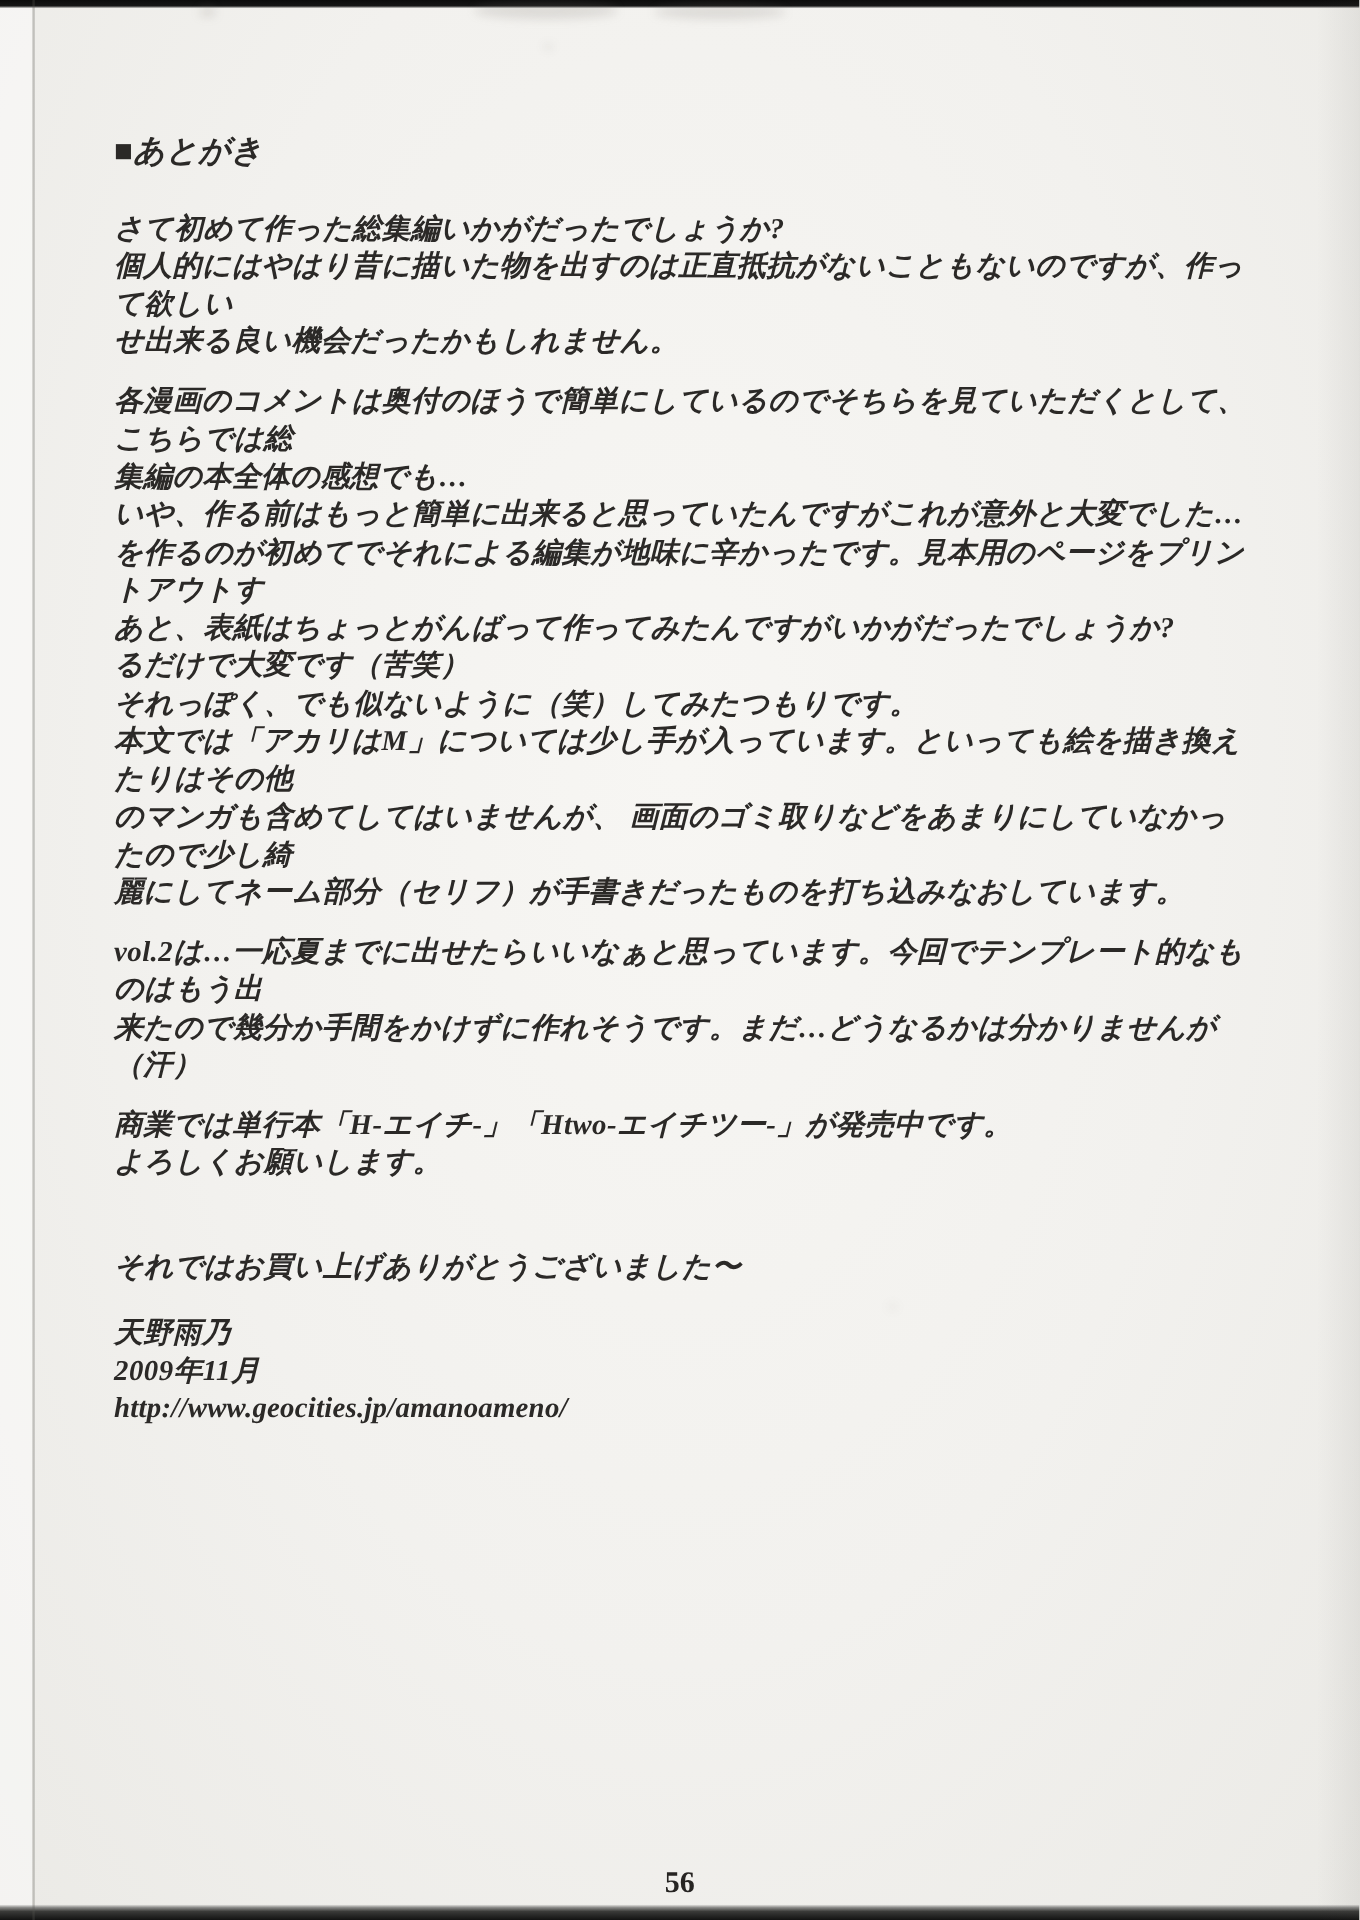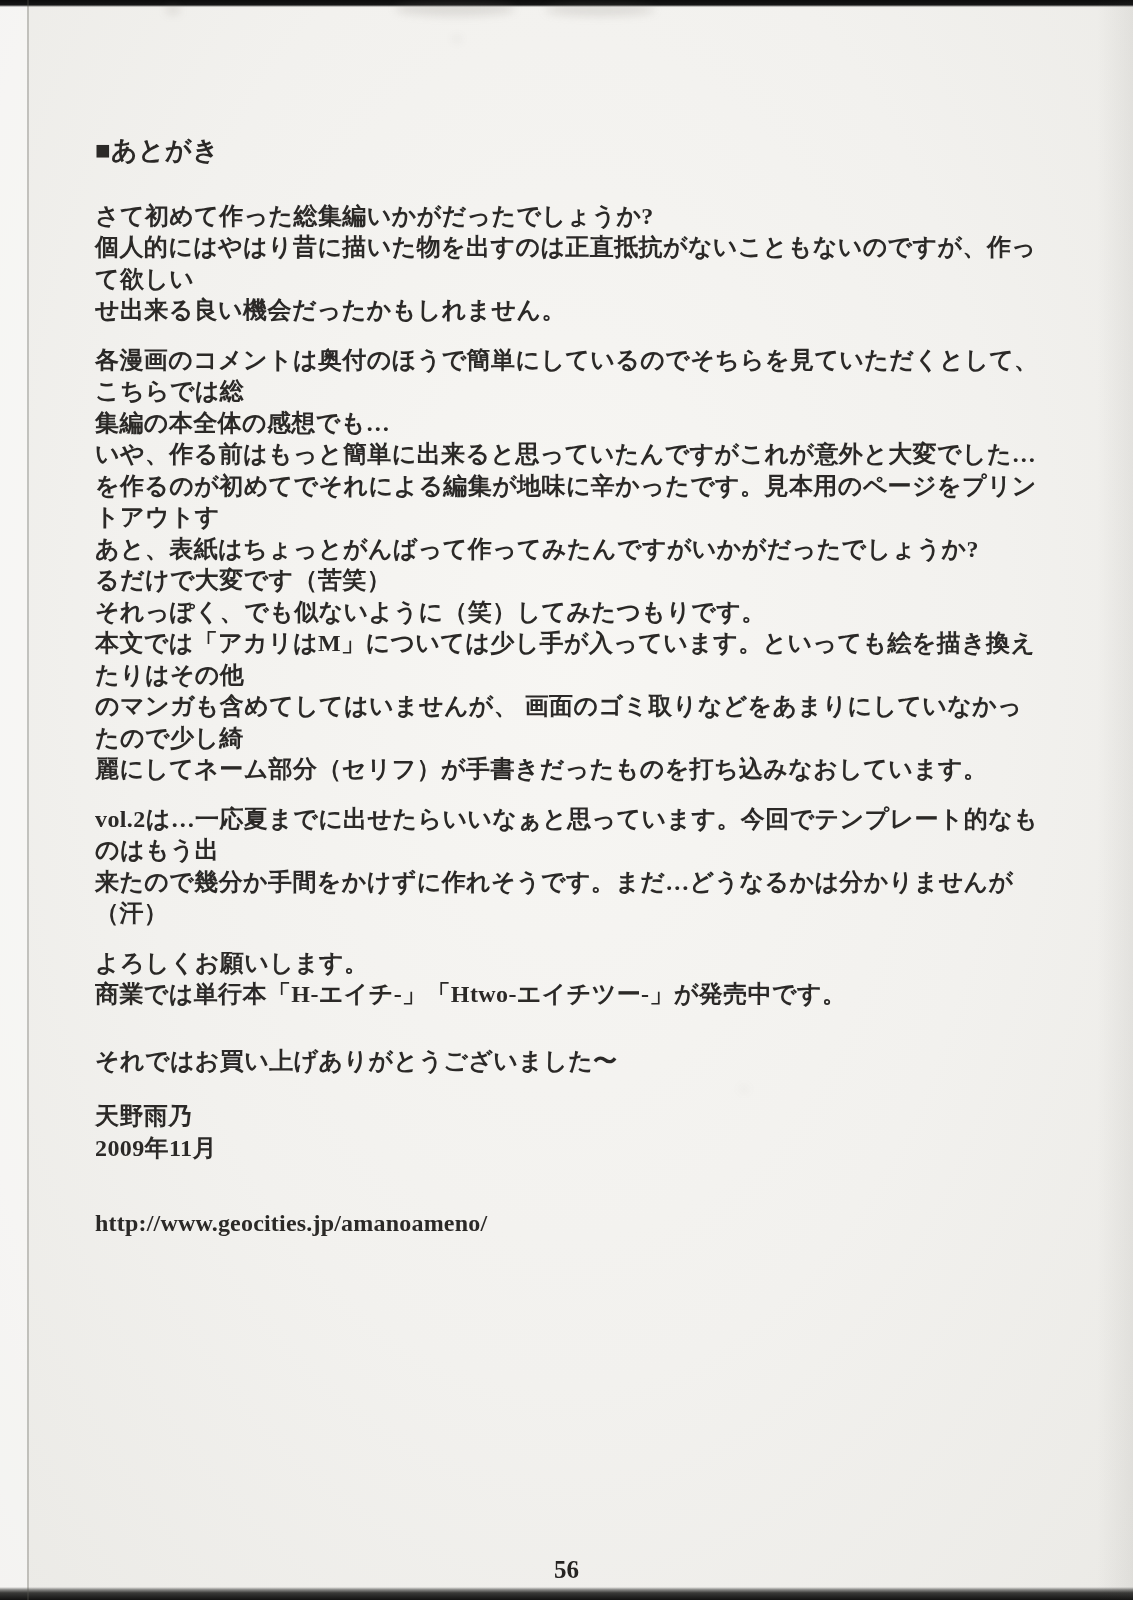--- a/index.html
+++ b/index.html
@@ -47,39 +47,40 @@
   .smudge.s1 { left: 395px; top: 2px; width: 120px; height: 14px; }
   .smudge.s2 { left: 545px; top: 4px; width: 110px; height: 12px; }
   .smudge.s3 { left: 166px; top: 6px; width: 14px; height: 8px; }
   .smudge.s4 { left: 452px; top: 36px; width: 10px; height: 6px; opacity:.6; }
   .smudge.s5 { left: 740px; top: 1086px; width: 8px; height: 6px; opacity:.55; }
 
   
   .content {
     position: absolute;
     left: 95px;
-    top: 135px;
+    top: 110px;
     width: 952px;
     font-size: 24px;
     line-height: 31.5px;
     font-weight: 600;
     letter-spacing: 0.4px;
     color: #2b2927;
+    font-style: italic;
   }
   .heading {
     font-weight: 700;
     font-size: 26px;
     margin-bottom: 34px;
   }
   .para { margin-bottom: 18px; }
   .para:last-of-type { margin-bottom: 0; }
-  .closing { margin-top: 35px; }
+  .closing { margin-top: 55px; }
   .signature { margin-top: 24px; }
   .signature .sig-line { display: block; }
-  .url-line { letter-spacing: 0.2px; margin-top: 44px; }
+  .url-line { letter-spacing: 0.2px; }
 
   .page-number {
     position: absolute;
     left: 0; right: 0;
     bottom: 16px;
     text-align: center;
     font-size: 25px;
     font-weight: 600;
     color: #262422;
   }
@@ -121,22 +122,22 @@
         <div>のマンガも含めてしてはいませんが、 画面のゴミ取りなどをあまりにしていなかったので少し綺</div>
         <div>麗にしてネーム部分（セリフ）が手書きだったものを打ち込みなおしています。</div>
       </div>
 
     <div class="para">
         <div>vol.2は…一応夏までに出せたらいいなぁと思っています。今回でテンプレート的なものはもう出</div>
         <div>来たので幾分か手間をかけずに作れそうです。まだ…どうなるかは分かりませんが（汗）</div>
       </div>
 
     <div class="para">
+        <div>商業では単行本「H-エイチ-」「Htwo-エイチツー-」が発売中です。</div>
         <div>よろしくお願いします。</div>
-        <div>商業では単行本「H-エイチ-」「Htwo-エイチツー-」が発売中です。</div>
       </div>
 
     <div class="closing">それではお買い上げありがとうございました〜</div>
 
     <div class="signature">
       <span class="sig-line">天野雨乃</span>
       <span class="sig-line">2009年11月</span>
       <span class="sig-line url-line">http://www.geocities.jp/amanoameno/</span>
     </div>
   </div>

